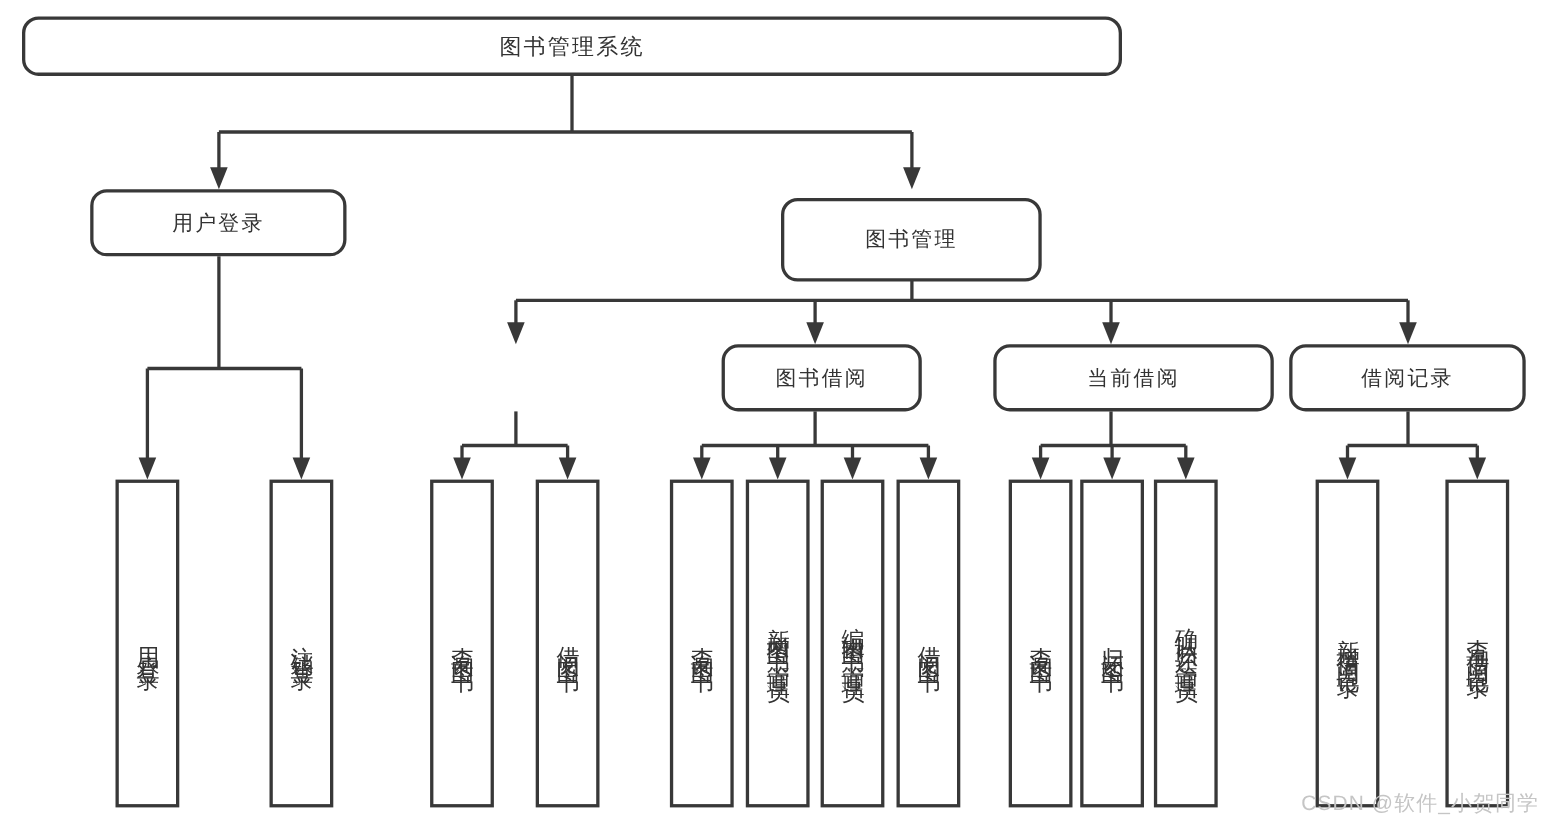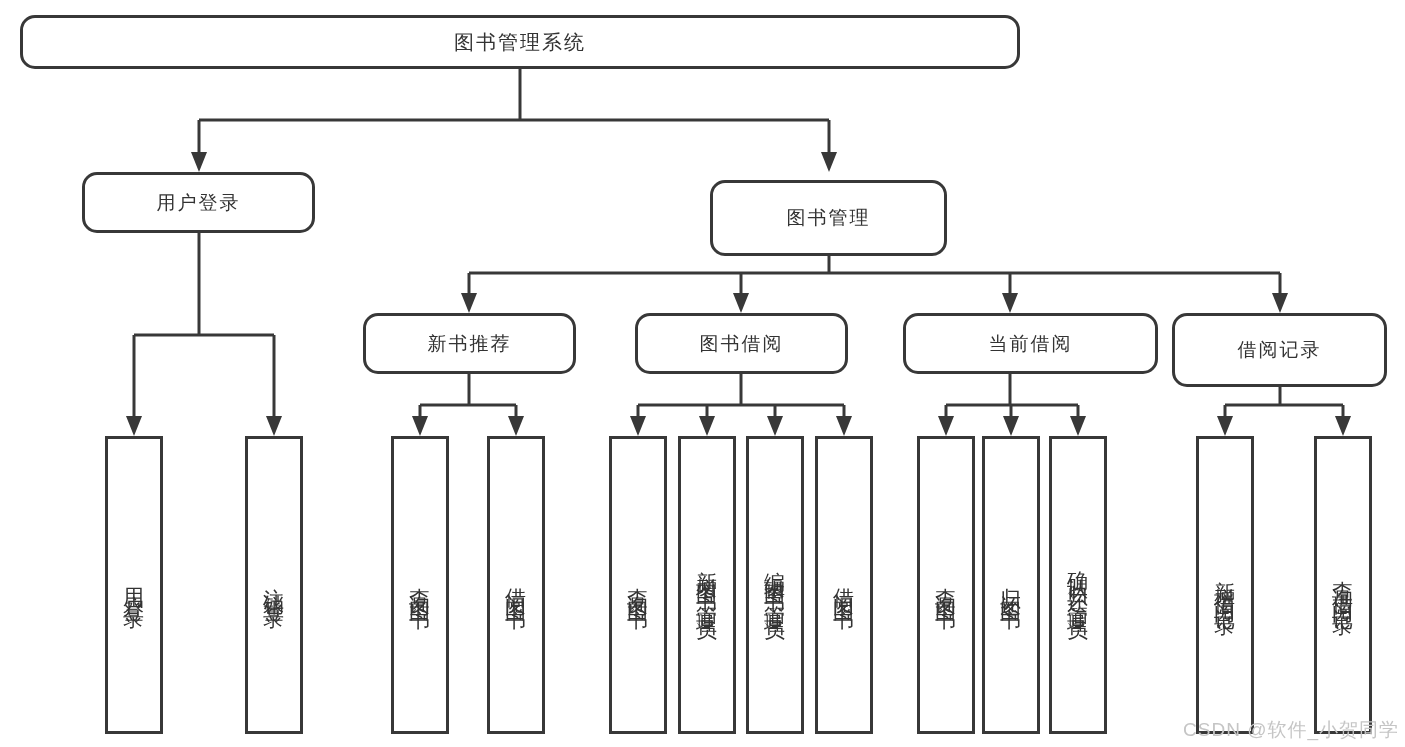--- a/index.html
+++ b/index.html
@@ -110,24 +110,23 @@
       <use href="#ah" x="1225" y="436"></use>
     <path d="M1343 405 V421"></path>
       <use href="#ah" x="1343" y="436"></use>
   </svg>
 
   <div class="node hnode root" style="left:20px;top:15px;width:1000px;height:54px;">图书管理系统</div>
 
   <div class="node hnode" style="left:82px;top:172px;width:233px;height:61px;">用户登录</div>
   <div class="node hnode" style="left:710px;top:180px;width:237px;height:76px;">图书管理</div>
 
-  <div class="node hnode" style="left:363px;top:313px;width:213px;height:61px;">新书推荐</div>
-  <div class="node hnode" style="left:635px;top:313px;width:213px;height:61px;font-family:Liberation Serif, serif;">图书借阅</div>
+  <div class="node hnode" style="left:656px;top:313px;width:182px;height:61px;font-family:Liberation Serif, serif;">图书借阅</div>
   <div class="node hnode" style="left:903px;top:313px;width:255px;height:61px;">当前借阅</div>
-  <div class="node hnode" style="left:1172px;top:313px;width:215px;height:74px;">借阅记录</div>
+  <div class="node hnode" style="left:1172px;top:313px;width:215px;height:61px;">借阅记录</div>
 
   <div class="node vnode" style="left:105px;top:436px;width:58px;height:298px;">
     <span>用户登录</span>
   </div>
   <div class="node vnode" style="left:245px;top:436px;width:58px;height:298px;">
     <span>注销登录</span>
   </div>
 
   <div class="node vnode" style="left:391px;top:436px;width:58px;height:298px;">
     <span>查询图书</span>

